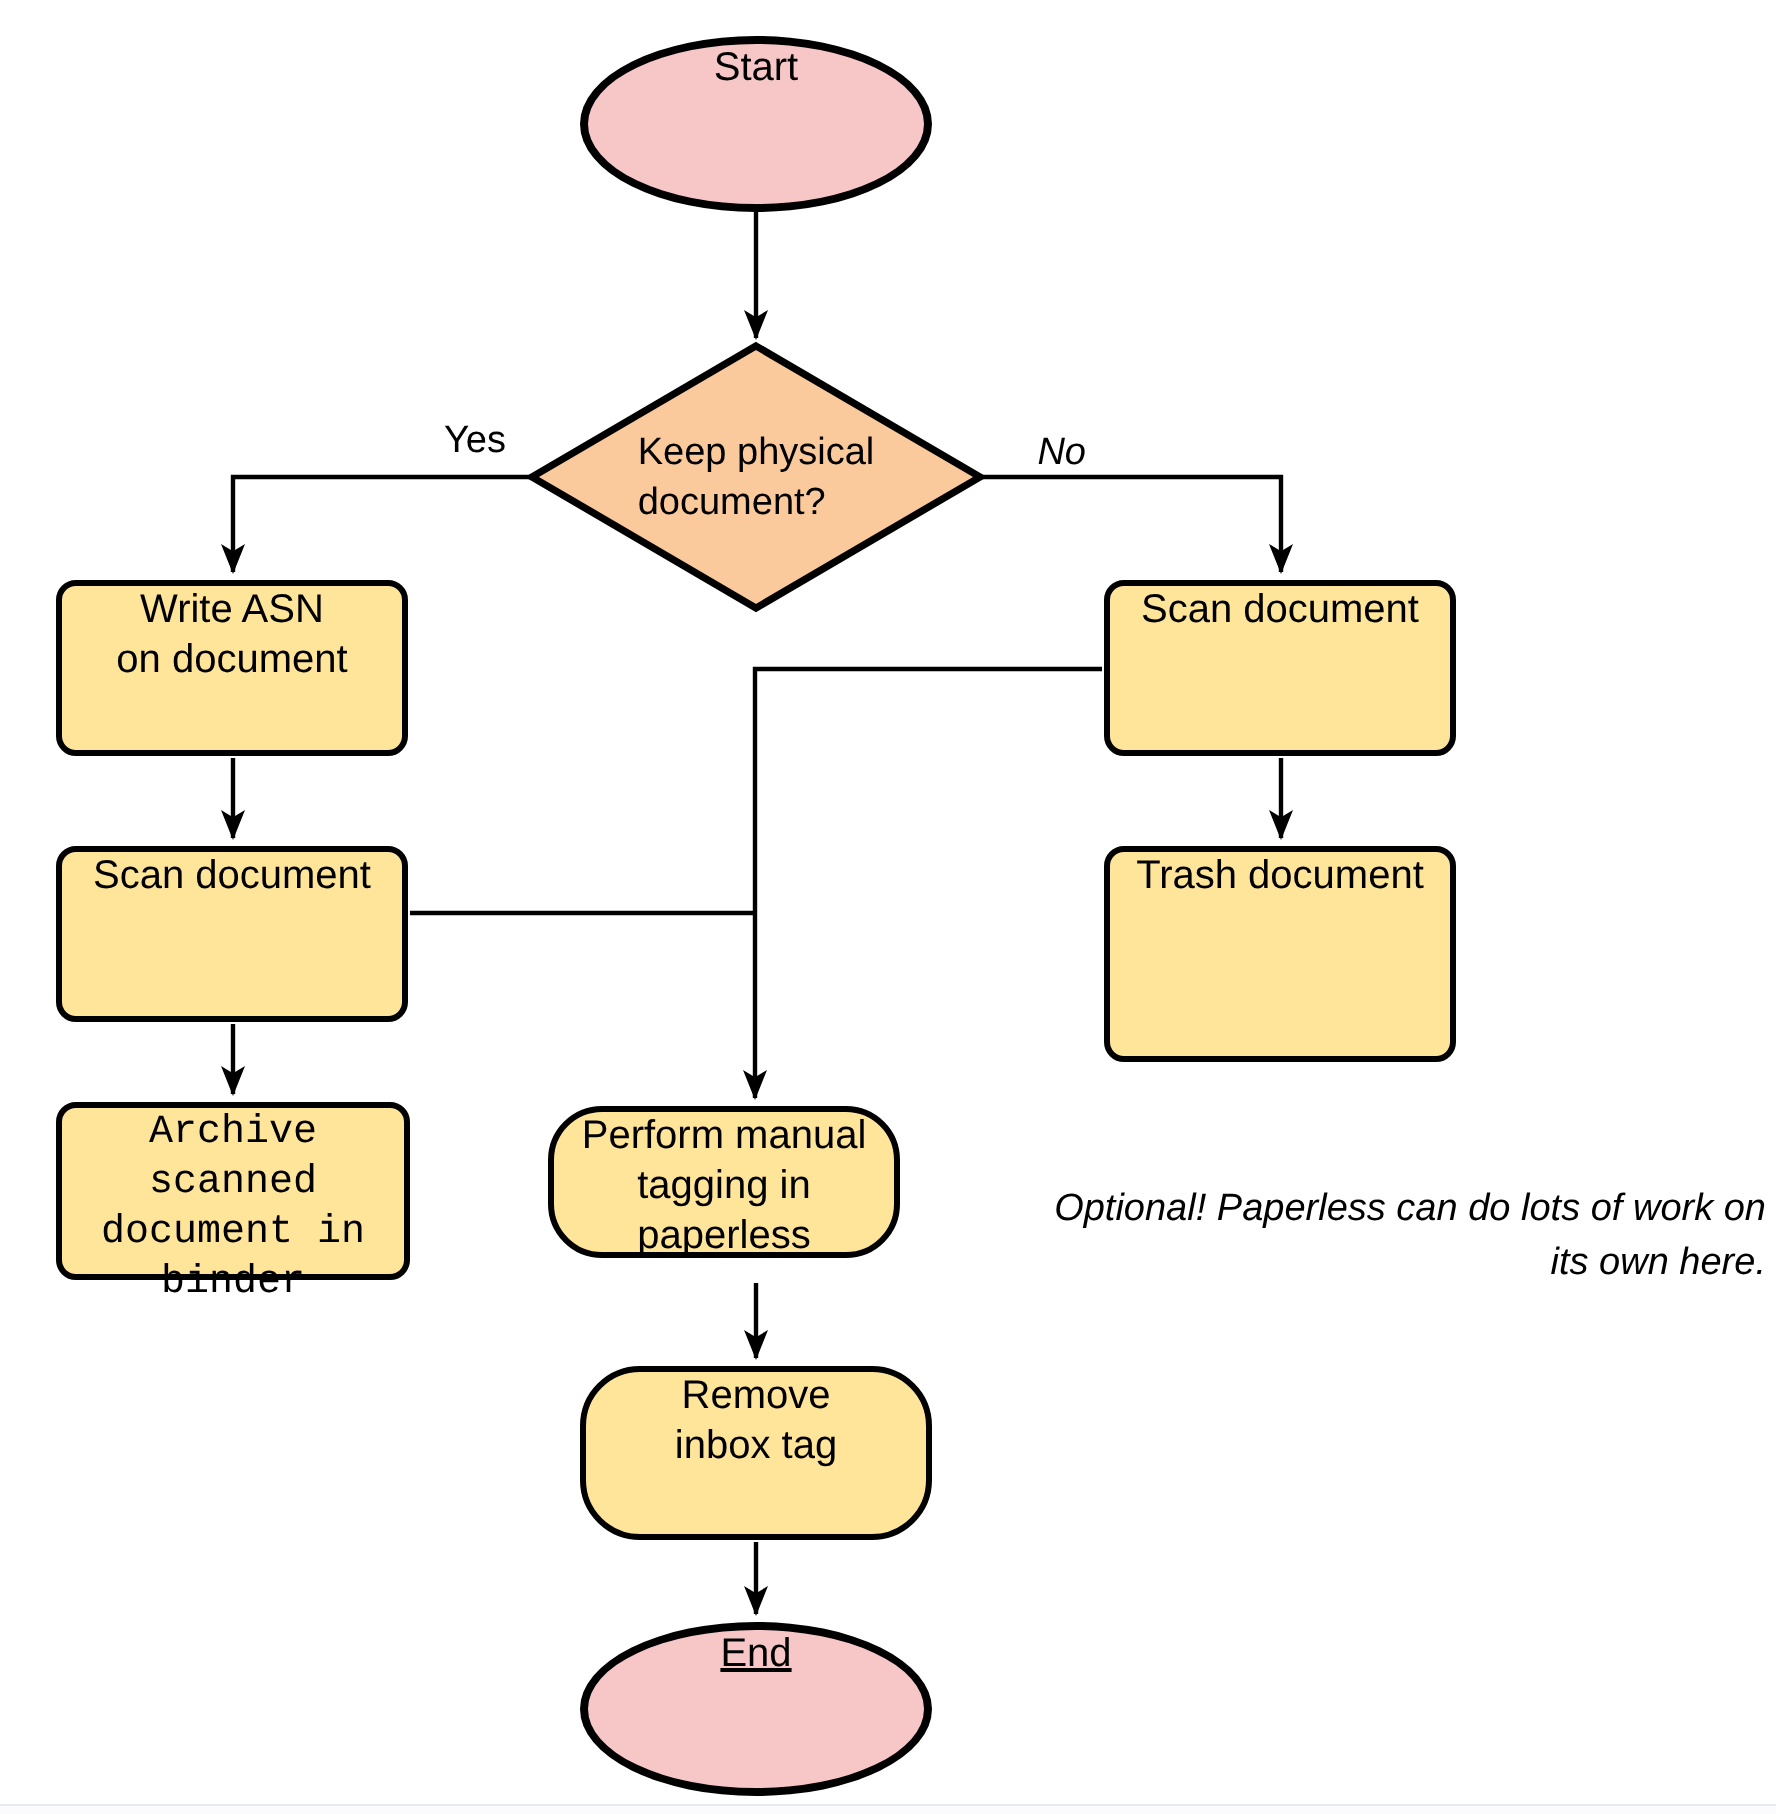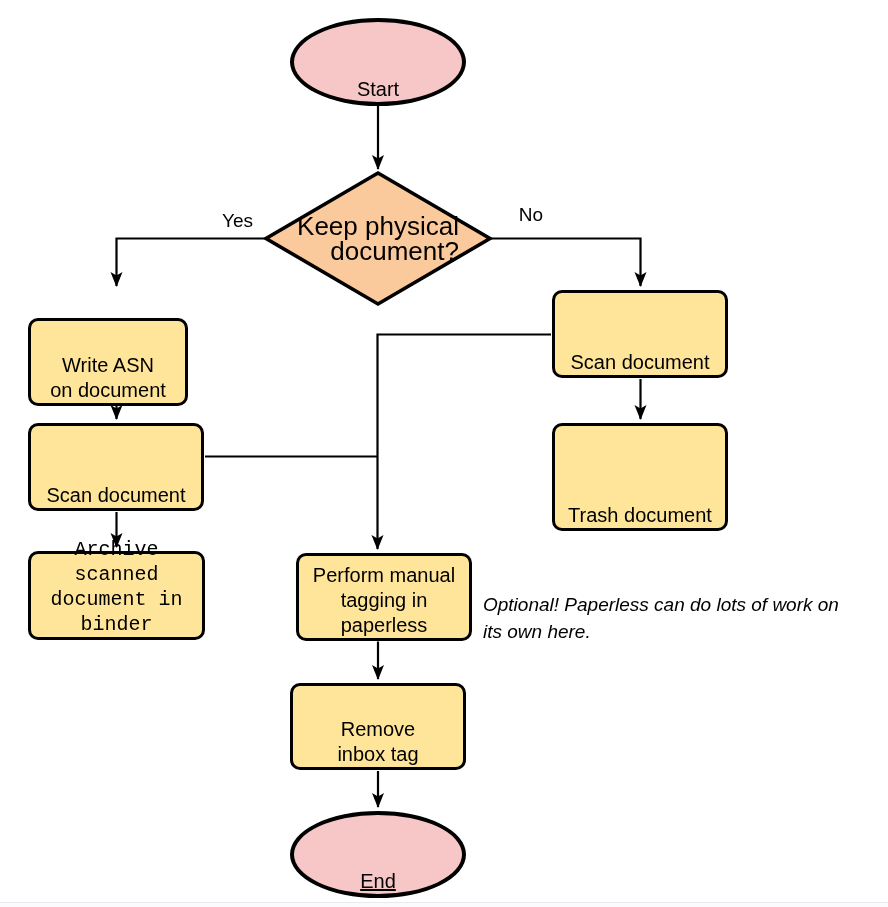--- a/index.html
+++ b/index.html
@@ -27,21 +27,21 @@
   .decision-shape {
     fill: var(--decision-fill, #FBCA9C);
     stroke: var(--stroke, #000);
     stroke-width: 3.6;
     stroke-linejoin: miter;
   }
   .node {
     position: absolute;
     box-sizing: border-box;
     display: flex;
-    align-items: flex-end;
+    align-items: flex-start;
     justify-content: center;
     text-align: center;
     white-space: pre-line;
     font-size: 20px;
     line-height: 25px;
     color: #000;
   }
   .proc {
     background: var(--process-fill, #FFE59A);
     border: 3.6px solid var(--stroke, #000);
@@ -50,38 +50,38 @@
   .terminal {
     background: var(--terminal-fill, #F6C7C6);
     border: 4px solid var(--stroke, #000);
     border-radius: 50%;
   }
   .decision-label {
     position: absolute;
     display: flex;
     align-items: center;
     justify-content: center;
-    text-align: right;
+    text-align: left;
     white-space: pre-line;
-    font-size: 26px;
+    font-size: 19px;
     line-height: 25px;
   }
   .edge-label {
     position: absolute;
     font-size: 19px;
     line-height: 22px;
     text-align: right;
   }
   .note {
     position: absolute;
     font-style: italic;
     font-size: 19px;
     line-height: 27px;
     white-space: pre-line;
-    text-align: left;
+    text-align: right;
   }
   .page-edge {
     position: absolute;
     left: 0;
     top: 902px;
     width: 888px;
     height: 5px;
     background: #fbfbfd;
     border-top: 1px solid #e9e9f0;
   }
@@ -122,48 +122,48 @@
   </svg>
 
   <div class="node terminal" style="left:290px; top:18px; width:176px; height:88px;">
     <span>Start</span>
   </div>
 
   <div class="decision-label" style="left:278px; top:196px; width:200px; height:85px;">Keep physical
 document?</div>
 
   <div class="edge-label" style="left:203px; top:210px; width:50px;">Yes</div>
-  <div class="edge-label" style="left:499px; top:204px; width:44px;">No</div>
+  <div class="edge-label" style="left:499px; top:216px; width:44px;font-style:italic;">No</div>
 
-  <div class="node proc" style="left:28px; top:290px; width:160px; height:88px;margin-top:28px;">
+  <div class="node proc" style="left:28px; top:290px; width:176px; height:88px;">
     <span>Write ASN
 on document</span>
   </div>
   <div class="node proc" style="left:28px; top:423px; width:176px; height:88px;">
     <span>Scan document</span>
   </div>
   <div class="node proc" style="left:28px; top:551px; width:177px; height:89px;font-family:Liberation Mono, monospace;">
     <span>Archive scanned
 document in
 binder</span>
   </div>
 
   <div class="node proc" style="left:552px; top:290px; width:176px; height:88px;">
     <span>Scan document</span>
   </div>
   <div class="node proc" style="left:552px; top:423px; width:176px; height:108px;">
     <span>Trash document</span>
   </div>
 
-  <div class="node proc" style="left:296px; top:553px; width:176px; height:88px;">
+  <div class="node proc" style="left:274px; top:553px; width:176px; height:76px;border-radius:27px;">
     <span>Perform manual
 tagging in
 paperless</span>
   </div>
-  <div class="node proc" style="left:290px; top:683px; width:176px; height:87px;">
+  <div class="node proc" style="left:290px; top:683px; width:176px; height:87px;border-radius:30px;">
     <span>Remove
 inbox tag</span>
   </div>
   <div class="node terminal" style="left:290px; top:811px; width:176px; height:87px;text-decoration:underline;">
     <span>End</span>
   </div>
 
   <div class="note" style="left:483px; top:591px; width:400px;">Optional! Paperless can do lots of work on
 its own here.</div>
 

